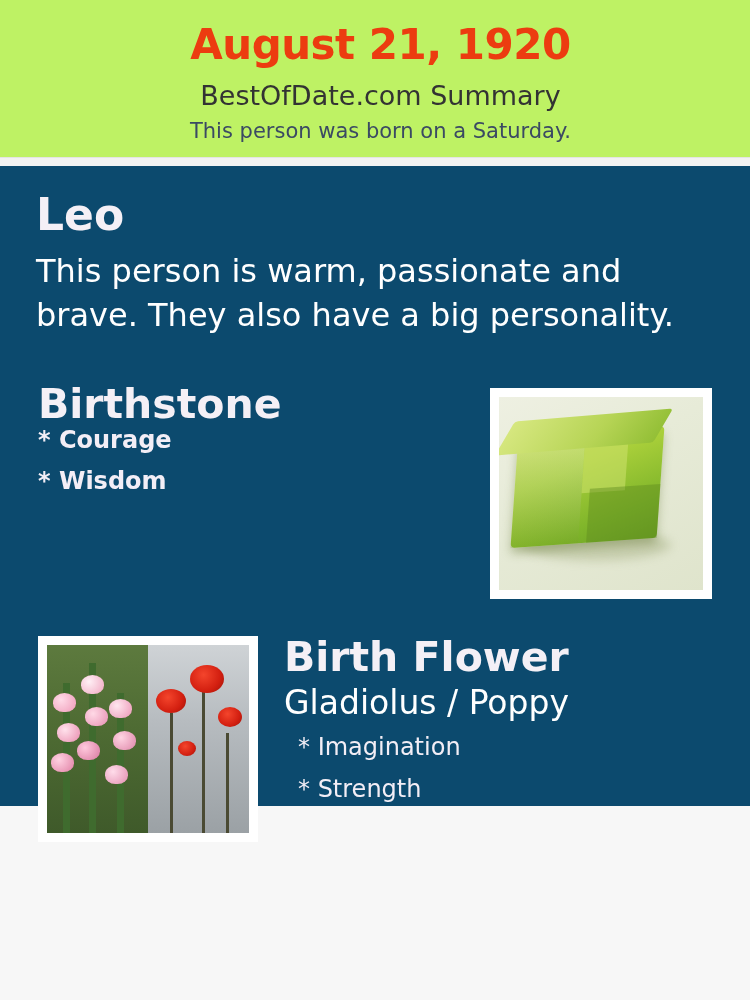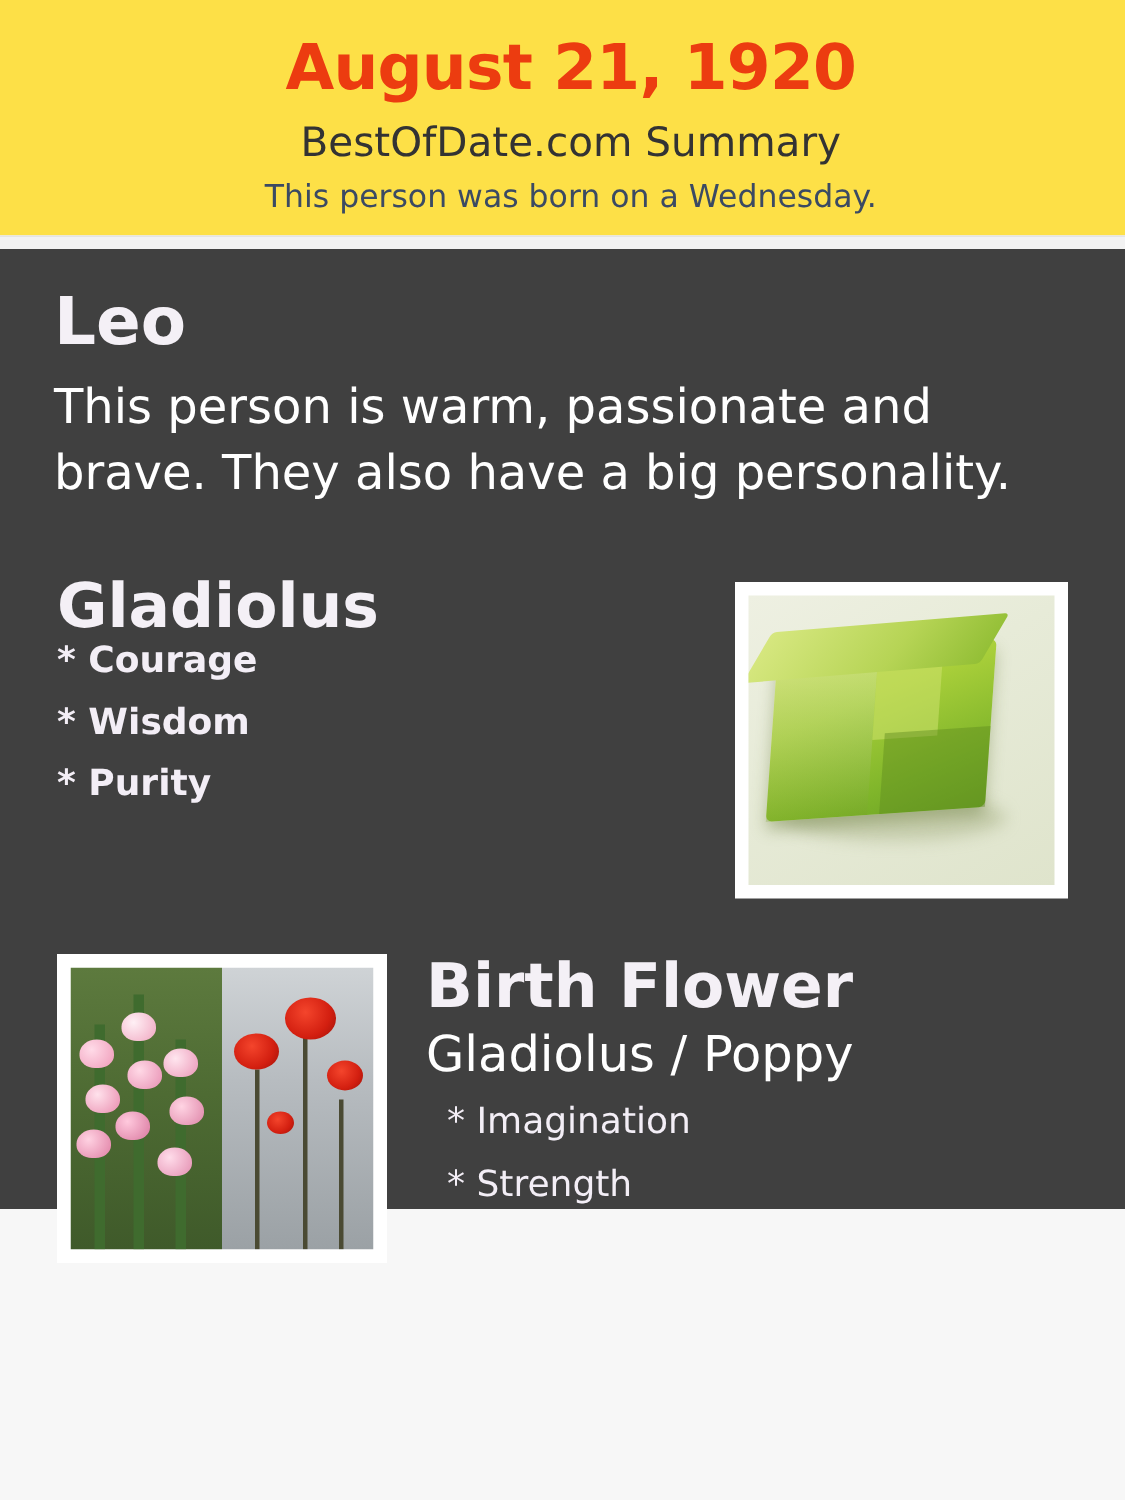--- a/index.html
+++ b/index.html
@@ -15,21 +15,21 @@
   .page {
     width: 750px;
     height: 1000px;
     position: relative;
     overflow: hidden;
     background: #f7f7f7;
   }
 
   
   .header {
-    background: #fde047;
+    background: #bef264;
     padding: 22px 20px 14px 31px;
     text-align: center;
   }
   .header-date {
     color: #ec3c10;
     font-size: 42px;
     font-weight: bold;
     line-height: 1.1;
     letter-spacing: -0.5px;
   }
@@ -46,21 +46,21 @@
     line-height: 1.15;
   }
   .header-rule {
     height: 9px;
     background: #f2f2f2;
     border-top: 1px solid #e4e4e4;
   }
 
   
   .body-panel {
-    background: #404040;
+    background: #0c4a6e;
     padding: 26px 34px 20px 34px;
     height: 640px;
     position: relative;
     color: #ffffff;
   }
 
   .zodiac-title {
     font-size: 44px;
     font-weight: bold;
     line-height: 1.05;
@@ -259,35 +259,34 @@
   }
 </style>
 </head>
 <body>
 
 <div class="page">
 
   <div class="header">
     <div class="header-date">August 21, 1920</div>
     <div class="header-site">BestOfDate.com Summary</div>
-    <div class="header-sub">This person was born on a Wednesday.</div>
+    <div class="header-sub">This person was born on a Saturday.</div>
   </div>
   <div class="header-rule"></div>
 
   <div class="body-panel">
 
     <div class="zodiac-title">Leo</div>
     <div class="zodiac-desc">This person is warm, passionate and brave. They also have a big personality.</div>
 
     <div class="stone-section">
       <div class="stone-text">
-        <div class="stone-title">Gladiolus</div>
+        <div class="stone-title">Birthstone</div>
         <div class="trait">* Courage</div>
         <div class="trait">* Wisdom</div>
-        <div class="trait">* Purity</div>
       </div>
 
       <div class="stone-photo">
         <div class="stone-photo-inner">
           <div class="gem-shadow"></div>
           <div class="gem">
             <div class="gem-facet-a"></div>
             <div class="gem-facet-b"></div>
             <div class="gem-facet-c"></div>
           </div>

